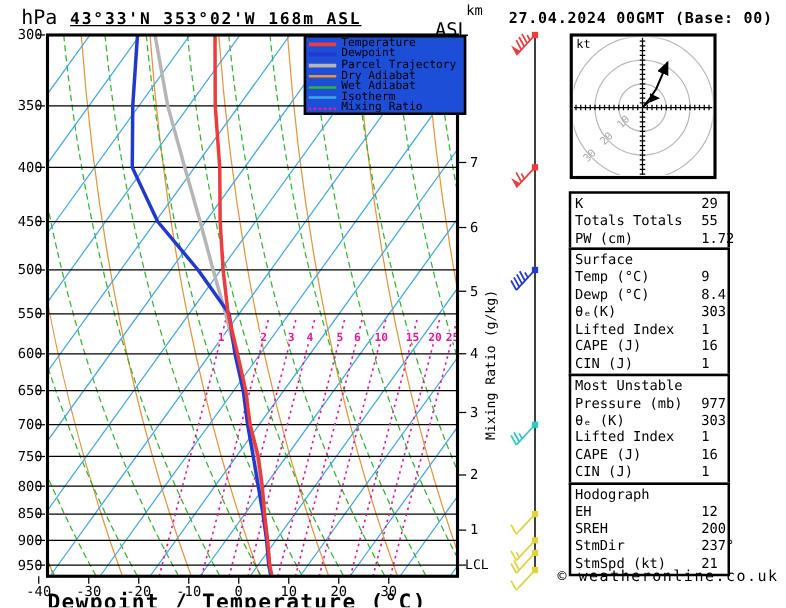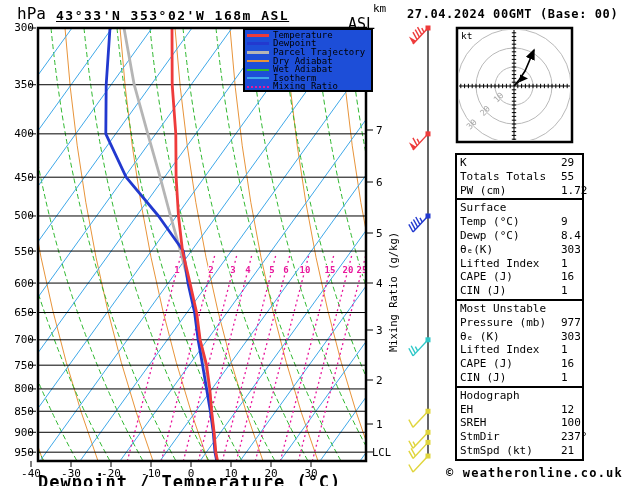--- a/index.html
+++ b/index.html
@@ -5,21 +5,21 @@
   html,body{margin:0;padding:0;background:#fff;}
   .root{position:relative;width:629px;height:486px;background:#fff;overflow:hidden;
         font-family:"DejaVu Sans Mono","Liberation Mono",monospace;color:#000;}
   .abs{position:absolute;white-space:nowrap;}
   .title{left:56px;top:8px;font-size:13px;font-weight:bold;letter-spacing:1.5px;text-decoration:underline;}
   .hpa{left:17px;top:4px;font-size:16px;}
   .km{left:373px;top:2px;font-size:11px;}
   .asl{left:348px;top:15px;font-size:15px;}
   .dt{left:407px;top:7px;font-size:12px;font-weight:bold;letter-spacing:0.6px;}
   .xlabel{left:38px;top:472px;width:328px;font-size:17px;font-weight:bold;letter-spacing:1px;}
-  .footer{left:446px;top:466px;font-size:12px;font-weight:bold;letter-spacing:1.2px;}
+  .footer{left:446px;top:454px;font-size:12px;font-weight:normal;letter-spacing:1.2px;}
   .lcl{left:372px;top:446px;font-size:10.5px;}
   .ktlab{left:461px;top:30px;font-size:9.5px;}
   .vlabel{left:393px;top:292px;transform:translate(-50%,-50%) rotate(-90deg);font-size:10.5px;}
   .legend{left:243px;top:28px;width:130px;height:64px;border:2px solid #000;background:#1d4ed8;
           font-size:9px;line-height:9.1px;padding:1px 2px;box-sizing:border-box;overflow:hidden;}
   .lrow{display:flex;align-items:center;height:8.6px;}
   .lsw{display:inline-block;width:22px;margin-right:4px;flex:0 0 22px;}
   .panels{left:455px;top:155px;width:129px;}
   .panel{border:2px solid #000;margin-top:-2px;padding:1px 3px;background:#fff;font-size:11px;line-height:13.8px;}
   .panel .hd{text-align:left;}
@@ -372,20 +372,20 @@
         <div class="hd">Most Unstable</div>
         <div class="prow"><span>Pressure (mb)</span><span class="pv">977</span></div>
         <div class="prow"><span>θₑ (K)</span><span class="pv">303</span></div>
         <div class="prow"><span>Lifted Index</span><span class="pv">1</span></div>
         <div class="prow"><span>CAPE (J)</span><span class="pv">16</span></div>
         <div class="prow"><span>CIN (J)</span><span class="pv">1</span></div>
       </div>
       <div class="panel">
         <div class="hd">Hodograph</div>
         <div class="prow"><span>EH</span><span class="pv">12</span></div>
-        <div class="prow"><span>SREH</span><span class="pv">100</span></div>
+        <div class="prow"><span>SREH</span><span class="pv">200</span></div>
         <div class="prow"><span>StmDir</span><span class="pv">237°</span></div>
         <div class="prow"><span>StmSpd (kt)</span><span class="pv">21</span></div>
       </div>
     </div>
 
   <div class="abs footer">© weatheronline.co.uk</div>
 </div>
 
 </body></html>

